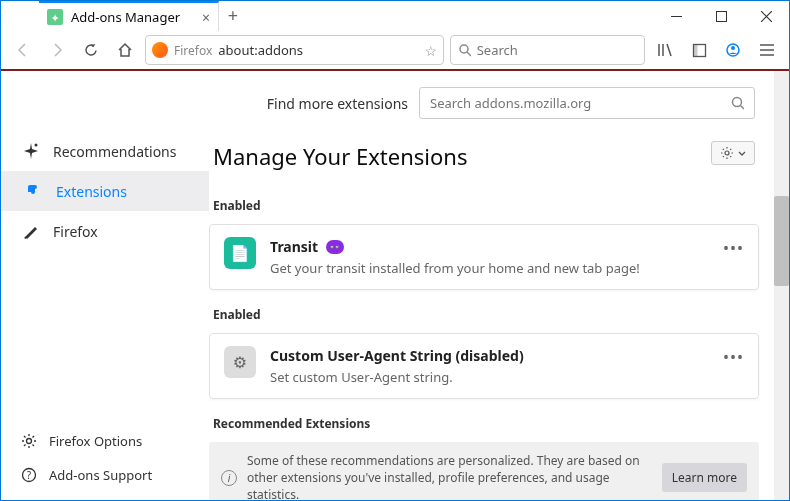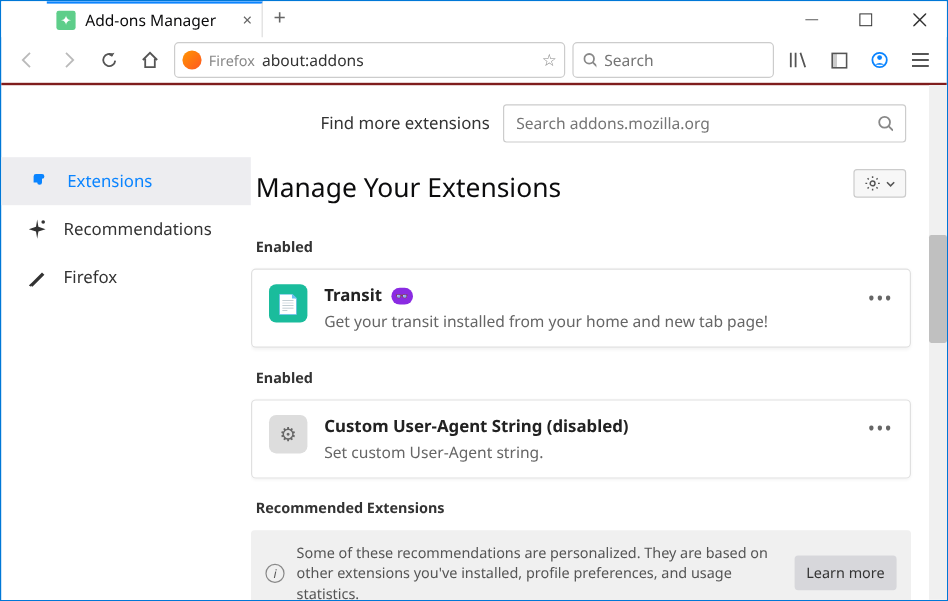--- a/index.html
+++ b/index.html
@@ -12,21 +12,21 @@
 .winbtns{margin-left:auto;display:flex}
 .winbtn{width:45px;height:30px;display:flex;align-items:center;justify-content:center;color:#333}
 .toolbar{height:40px;display:flex;align-items:center;padding:0 8px;gap:6px;border-bottom:2px solid #7f1d1d}
 .tbtn{width:28px;height:28px;display:flex;align-items:center;justify-content:center;color:#666;border-radius:4px}
 .tbtn.disabled{opacity:.4}
 .urlbar{flex:1;height:30px;border:1px solid #ccc;border-radius:4px;display:flex;align-items:center;padding:0 6px;gap:6px}
 .fxlogo{width:16px;height:16px;background:linear-gradient(135deg,#ff9500,#ff5722);border-radius:50%}
 .fxpill{font-size:12px;color:#888}
 .urlinput{flex:1;border:none;outline:none;font-size:13px;color:#333;background:none}
 .star{color:#888;font-size:14px}
-.searchbar{width:168px;height:30px;border:1px solid #ccc;border-radius:4px;display:flex;align-items:center;padding:0 8px;gap:6px}
+.searchbar{width:195px;height:30px;border:1px solid #ccc;border-radius:4px;display:flex;align-items:center;padding:0 8px;gap:6px}
 .searchbar input{border:none;outline:none;font-size:13px;color:#888;width:100%;background:none}
 .content{display:flex;height:calc(100% - 70px)}
 .sidebar{width:208px;padding-top:60px;display:flex;flex-direction:column}
 .navitem{display:flex;align-items:center;gap:12px;padding:10px 20px;cursor:pointer;color:#333;font-size:14px}
 .navitem.active{background:#ededf0;color:#0a84ff;border-left:3px solid transparent}
 .navitem .icon{width:20px;height:20px;display:flex;align-items:center;justify-content:center}
 .sidebar-foot{margin-top:auto;padding-bottom:8px}
 .footitem{display:flex;align-items:center;gap:12px;padding:8px 20px;font-size:13px;color:#333}
 .main{flex:1;overflow-y:auto;padding:0 18px 0 0;position:relative}
 .findrow{display:flex;align-items:center;justify-content:flex-end;gap:11px;padding:16px 4px 14px}
@@ -137,44 +137,64 @@
     </div>
   <div class="tbtn">
       <svg width="16" height="14">
         <path d="M1 2 H15 M1 7 H15 M1 12 H15" stroke="#555" stroke-width="1.5"></path>
       </svg>
     </div>
 </div>
 
 <div class="content">
   <div class="sidebar">
-    <div class="navitem active">
-      <span class="icon">
-          <svg width="18" height="18">
-            <path d="M5 3 h5 a2 2 0 0 1 0 4 v3 a2 2 0 0 1 -4 0 h-3 v-5 a2 2 0 0 1 2 -2" fill="#0a84ff"></path>
-          </svg>
-        </span>
-      <span>Extensions</span>
-    </div>
     <div class="navitem">
       <span class="icon">
           <svg width="18" height="18">
             <path d="M9 1 L10 7 L16 9 L10 11 L9 17 L8 11 L2 9 L8 7 Z" fill="#333"></path>
             <circle cx="14" cy="3" r="1.5" fill="#333"></circle>
           </svg>
         </span>
       <span>Recommendations</span>
     </div>
+    <div class="navitem active">
+      <span class="icon">
+          <svg width="18" height="18">
+            <path d="M5 3 h5 a2 2 0 0 1 0 4 v3 a2 2 0 0 1 -4 0 h-3 v-5 a2 2 0 0 1 2 -2" fill="#0a84ff"></path>
+          </svg>
+        </span>
+      <span>Extensions</span>
+    </div>
     <div class="navitem">
       <span class="icon">
           <svg width="18" height="18">
             <path d="M3 15 L13 5 L15 7 L5 17 Z M2 16 L4 14 L4 17 Z" fill="#333"></path>
           </svg>
         </span>
       <span>Firefox</span>
+    </div>
+    <div class="sidebar-foot">
+      <div class="footitem">
+        <span class="icon">
+            <svg width="16" height="16">
+              <circle cx="8" cy="8" r="2.5" fill="none" stroke="#333" stroke-width="1.3"></circle>
+              <path d="M8 1 V3 M8 13 V15 M1 8 H3 M13 8 H15 M3 3 L4.5 4.5 M11.5 11.5 L13 13 M3 13 L4.5 11.5 M11.5 4.5 L13 3" stroke="#333" stroke-width="1.3"></path>
+            </svg>
+          </span>
+        <span>Firefox Options</span>
+      </div>
+      <div class="footitem">
+        <span class="icon">
+            <svg width="16" height="16">
+              <circle cx="8" cy="8" r="6.5" fill="none" stroke="#333" stroke-width="1.3"></circle>
+              <text x="8" y="12" font-size="10" text-anchor="middle" fill="#333">?</text>
+            </svg>
+          </span>
+        <span>Add-ons Support</span>
+      </div>
     </div>
   </div>
 
   <div class="main">
     <div class="scrolltrack"></div>
     <div class="scrollthumb"></div>
     <div class="contentwrap">
       <div class="findrow">
         <span>Find more extensions</span>
         <div class="searchext">

